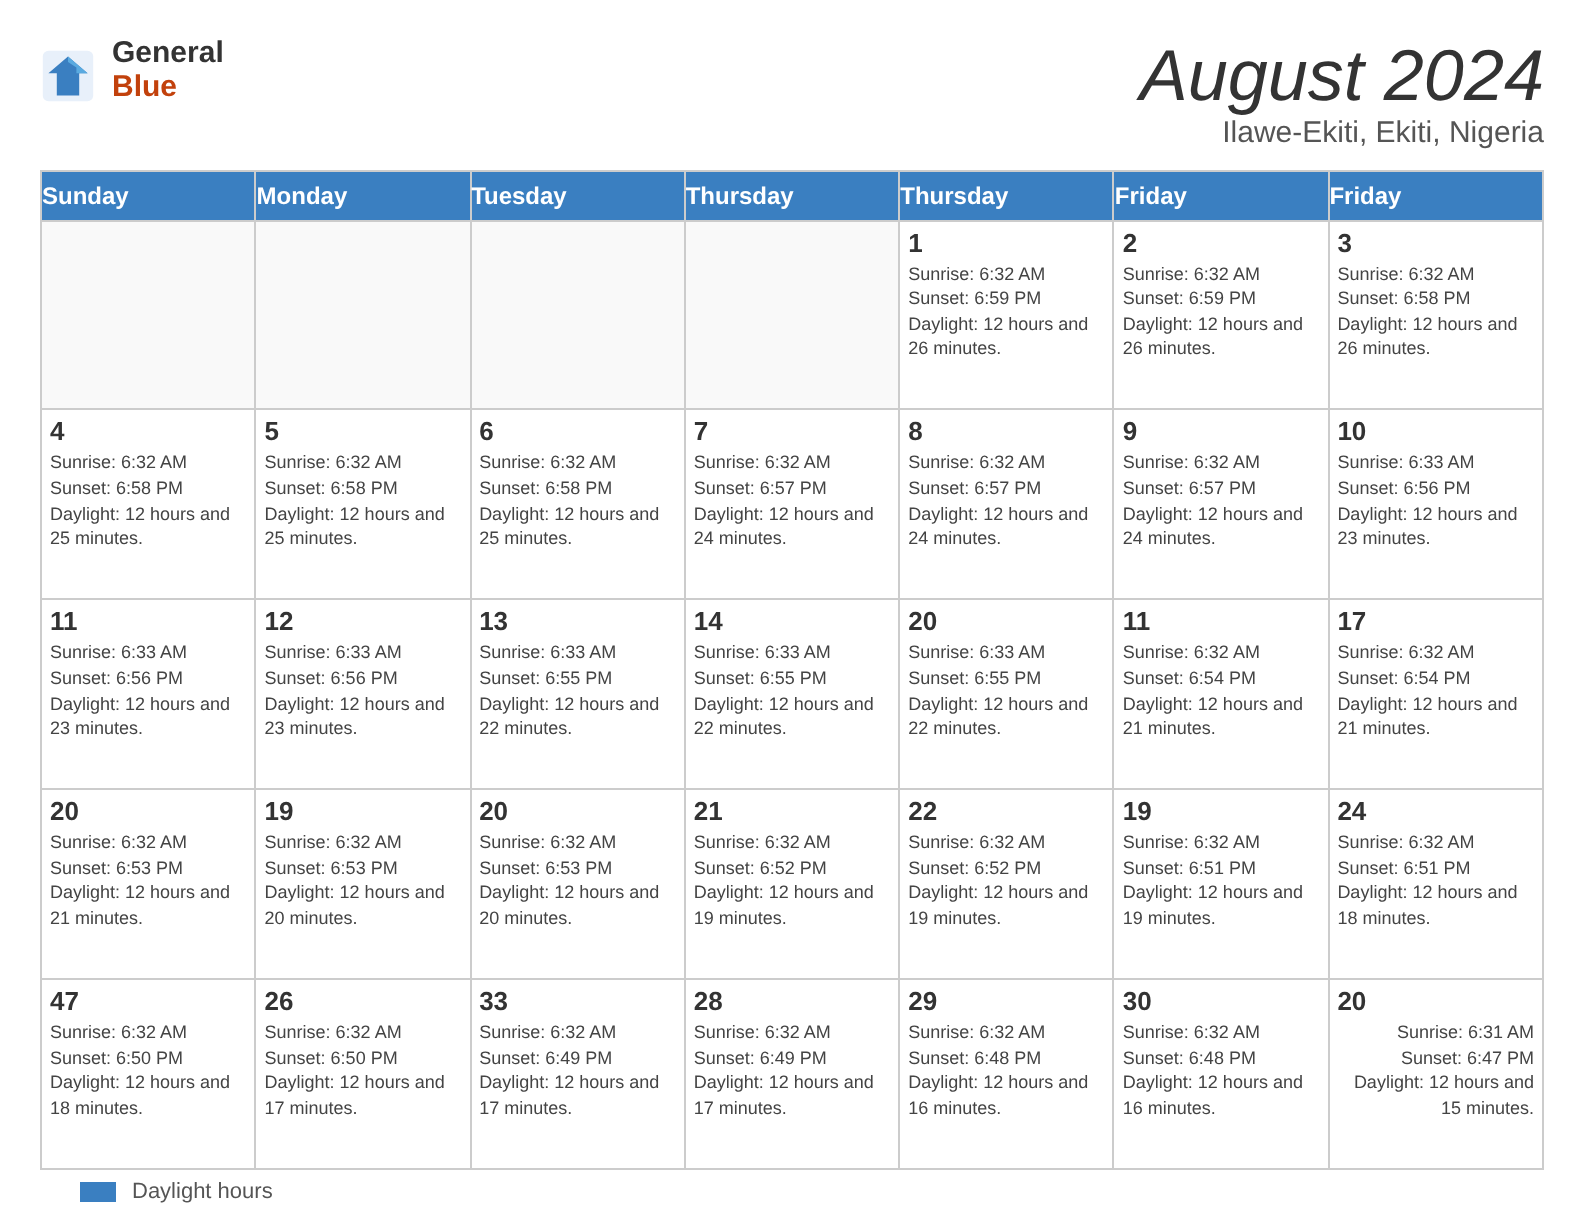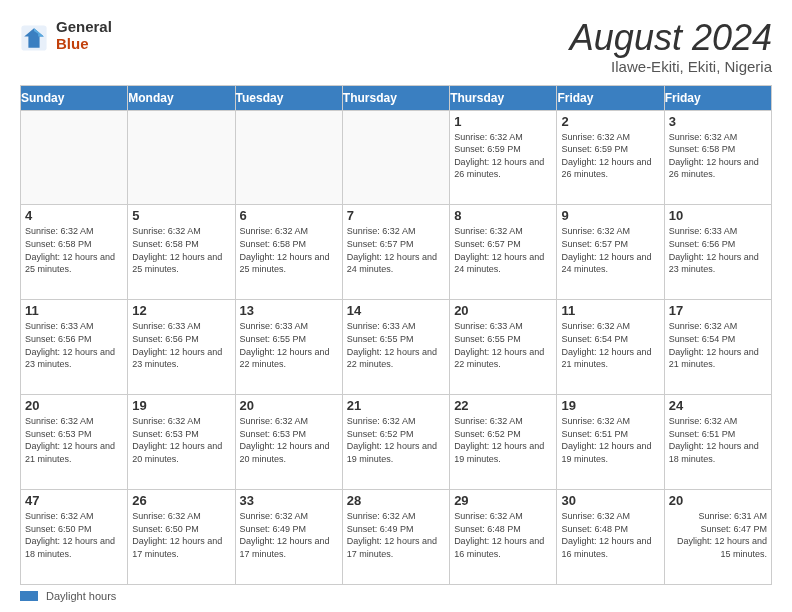--- a/index.html
+++ b/index.html
@@ -84,20 +84,21 @@
       color: #444;
       line-height: 1.4;
     }
     .footer {
       display: flex;
       align-items: center;
       gap: 8px;
       margin-top: 5px;
       font-size: 11px;
       color: #555;
+      margin-left: 20px;
     }
     .footer-swatch {
       width: 18px;
       height: 10px;
       background: #3a7fc1;
       display: inline-block;
     }
   </style>
 </head>
 <body>

